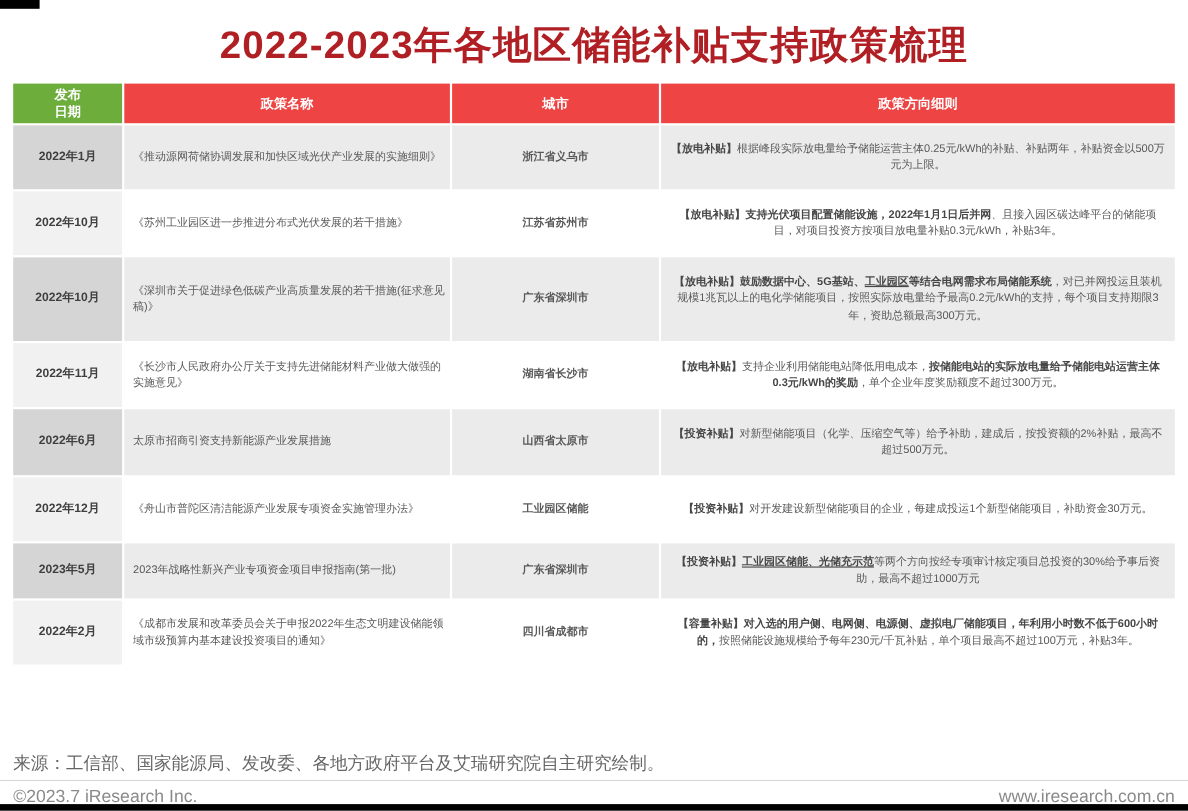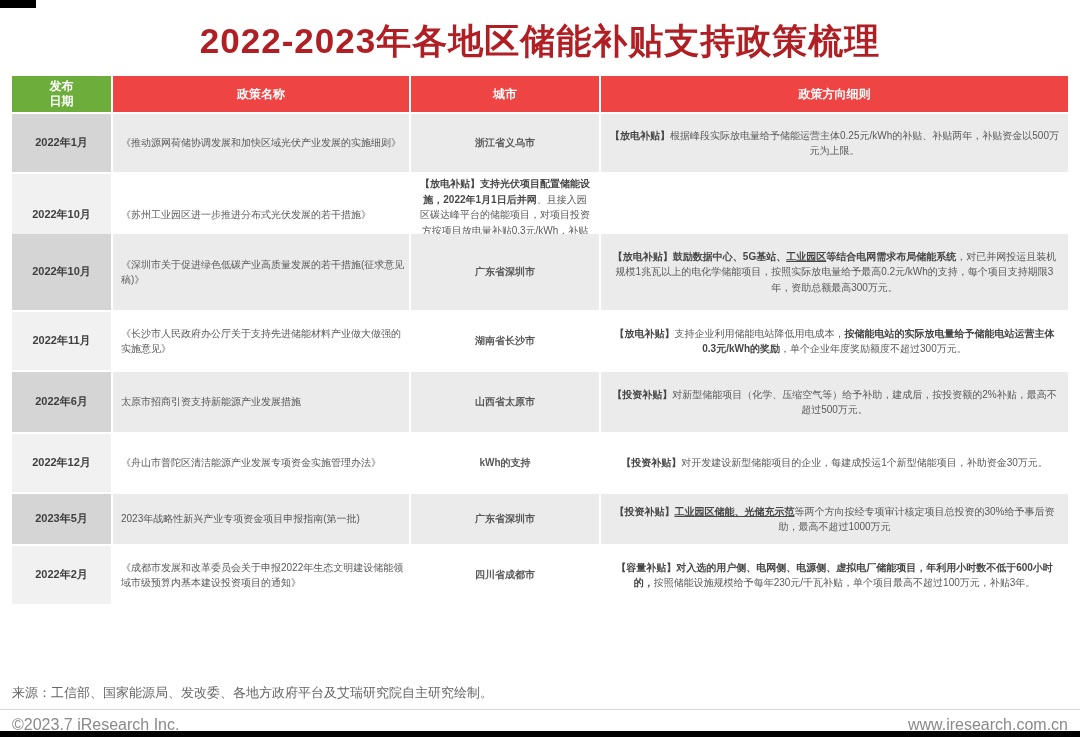--- a/index.html
+++ b/index.html
@@ -33,21 +33,21 @@
   .td-detail{padding:2px 8px;}
   .detail-text{text-align:center;width:100%;}
   .trow.odd  .td{background:#EBEBEB;}
   .trow.odd  .td-date{background:#D5D5D5;}
   .trow.even .td{background:#FFFFFF;}
   .trow.even .td-date{background:#F1F1F1;}
   .seg-bold{font-weight:bold;color:#474747;margin-top:23px;}
   .seg-underline{text-decoration:underline;}
   .source{
     position:absolute;top:684px;left:12px;right:12px;
-    font-size:13px;color:#666666;
+    font-size:16px;color:#666666;
   }
   .divider{position:absolute;top:709px;left:0;right:0;border-top:1px solid #d8d8d8;}
   .footer-bar{
     position:absolute;top:716px;left:12px;right:12px;
     display:flex;justify-content:space-between;align-items:center;
     font-size:16px;color:#8a8a8a;
   }
   .bottom-strip{position:absolute;bottom:0;left:0;right:0;height:6px;background:#000;}
 </style>
 </head>
@@ -71,20 +71,21 @@
           <div class="td td-date">2022年1月</div>
           <div class="td td-policy">《推动源网荷储协调发展和加快区域光伏产业发展的实施细则》</div>
           <div class="td td-city">浙江省义乌市</div>
           <div class="td td-detail">
             <div class="detail-text"><span class="seg-bold">【放电补贴】</span><span>根据峰段实际放电量给予储能运营主体0.25元/kWh的补贴、补贴两年，补贴资金以500万元为上限。</span></div>
           </div>
         </div>
         <div class="trow even" style="height: 58px;">
           <div class="td td-date">2022年10月</div>
           <div class="td td-policy">《苏州工业园区进一步推进分布式光伏发展的若干措施》</div>
+          <div class="td td-city">江苏省苏州市</div>
           <div class="td td-detail">
             <div class="detail-text"><span class="seg-bold">【放电补贴】支持光伏项目配置储能设施，2022年1月1日后并网</span><span>、且接入园区碳达峰平台的储能项目，对项目投资方按项目放电量补贴0.3元/kWh，补贴3年。</span></div>
           </div>
         </div>
         <div class="trow odd" style="height: 76px;">
           <div class="td td-date">2022年10月</div>
           <div class="td td-policy">《深圳市关于促进绿色低碳产业高质量发展的若干措施(征求意见稿)》</div>
           <div class="td td-city">广东省深圳市</div>
           <div class="td td-detail">
             <div class="detail-text"><span class="seg-bold">【放电补贴】鼓励数据中心、5G基站、</span><span class="seg-bold seg-underline">工业园区</span><span class="seg-bold">等结合电网需求布局储能系统</span><span>，对已并网投运且装机规模1兆瓦以上的电化学储能项目，按照实际放电量给予最高0.2元/kWh的支持，每个项目支持期限3年，资助总额最高300万元。</span></div>
@@ -102,21 +103,21 @@
           <div class="td td-date">2022年6月</div>
           <div class="td td-policy">太原市招商引资支持新能源产业发展措施</div>
           <div class="td td-city">山西省太原市</div>
           <div class="td td-detail">
             <div class="detail-text"><span class="seg-bold">【投资补贴】</span><span>对新型储能项目（化学、压缩空气等）给予补助，建成后，按投资额的2%补贴，最高不超过500万元。</span></div>
           </div>
         </div>
         <div class="trow even" style="height: 58px;">
           <div class="td td-date">2022年12月</div>
           <div class="td td-policy">《舟山市普陀区清洁能源产业发展专项资金实施管理办法》</div>
-          <div class="td td-city">kWh的支持</div>
+          <div class="td td-city">工业园区储能</div>
           <div class="td td-detail">
             <div class="detail-text"><span class="seg-bold">【投资补贴】</span><span>对开发建设新型储能项目的企业，每建成投运1个新型储能项目，补助资金30万元。</span></div>
           </div>
         </div>
         <div class="trow odd" style="height: 50px;">
           <div class="td td-date">2023年5月</div>
           <div class="td td-policy">2023年战略性新兴产业专项资金项目申报指南(第一批)</div>
           <div class="td td-city">广东省深圳市</div>
           <div class="td td-detail">
             <div class="detail-text"><span class="seg-bold">【投资补贴】</span><span class="seg-bold seg-underline">工业园区储能、光储充示范</span><span>等两个方向按经专项审计核定项目总投资的30%给予事后资助，最高不超过1000万元</span></div>

